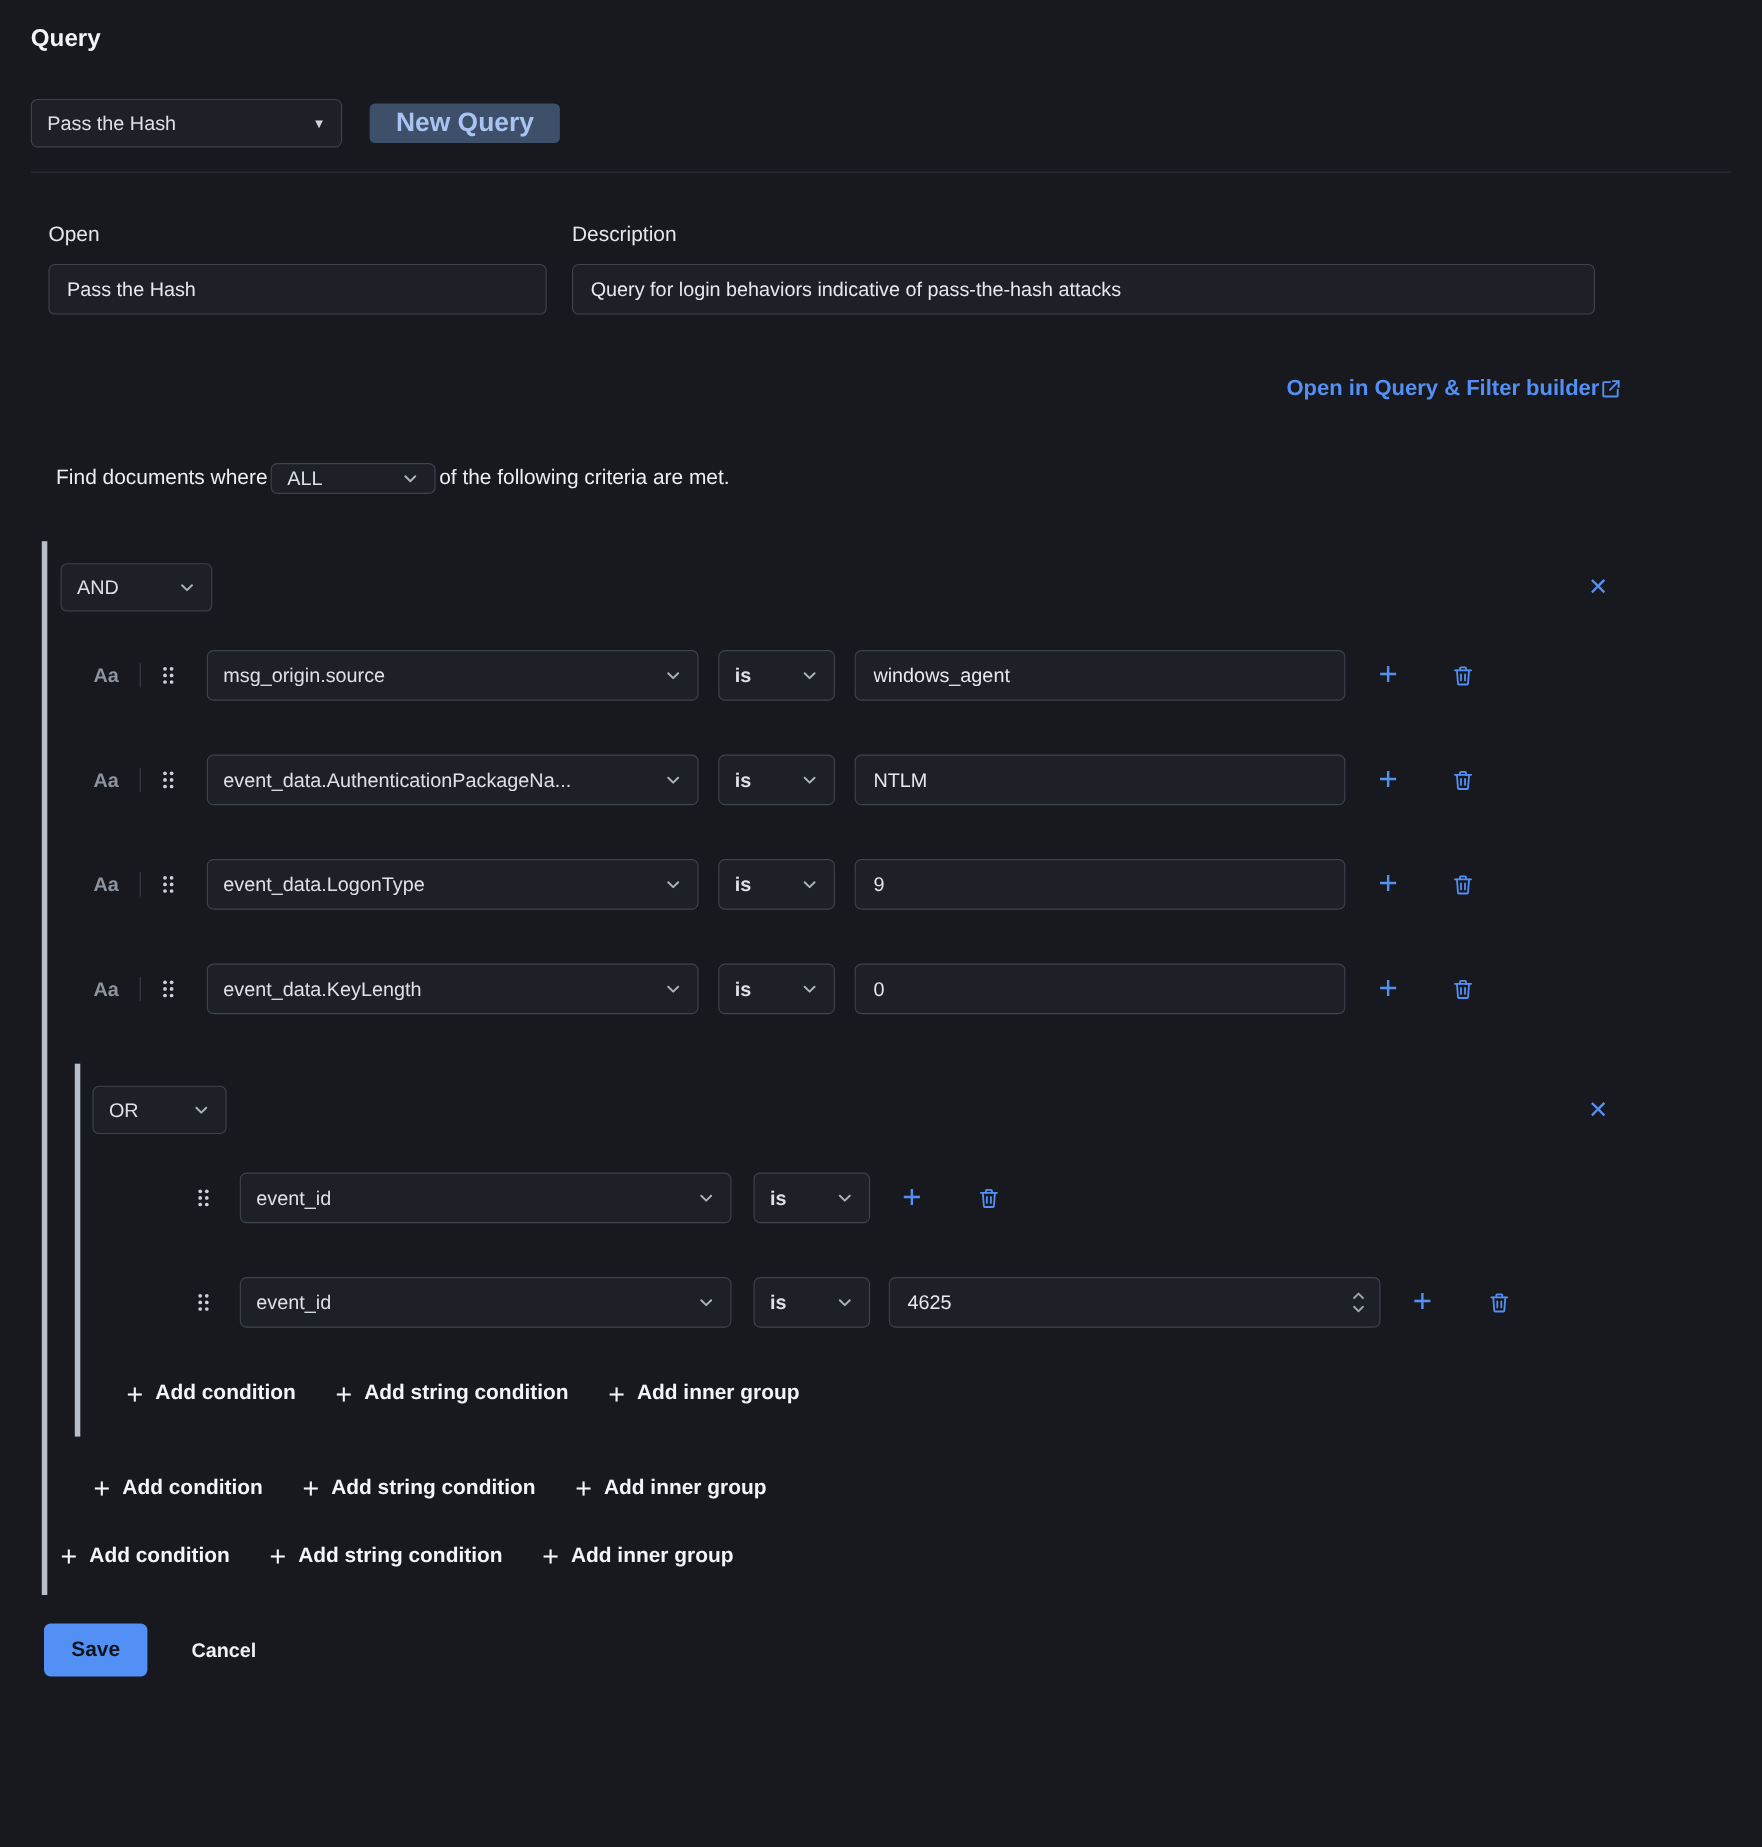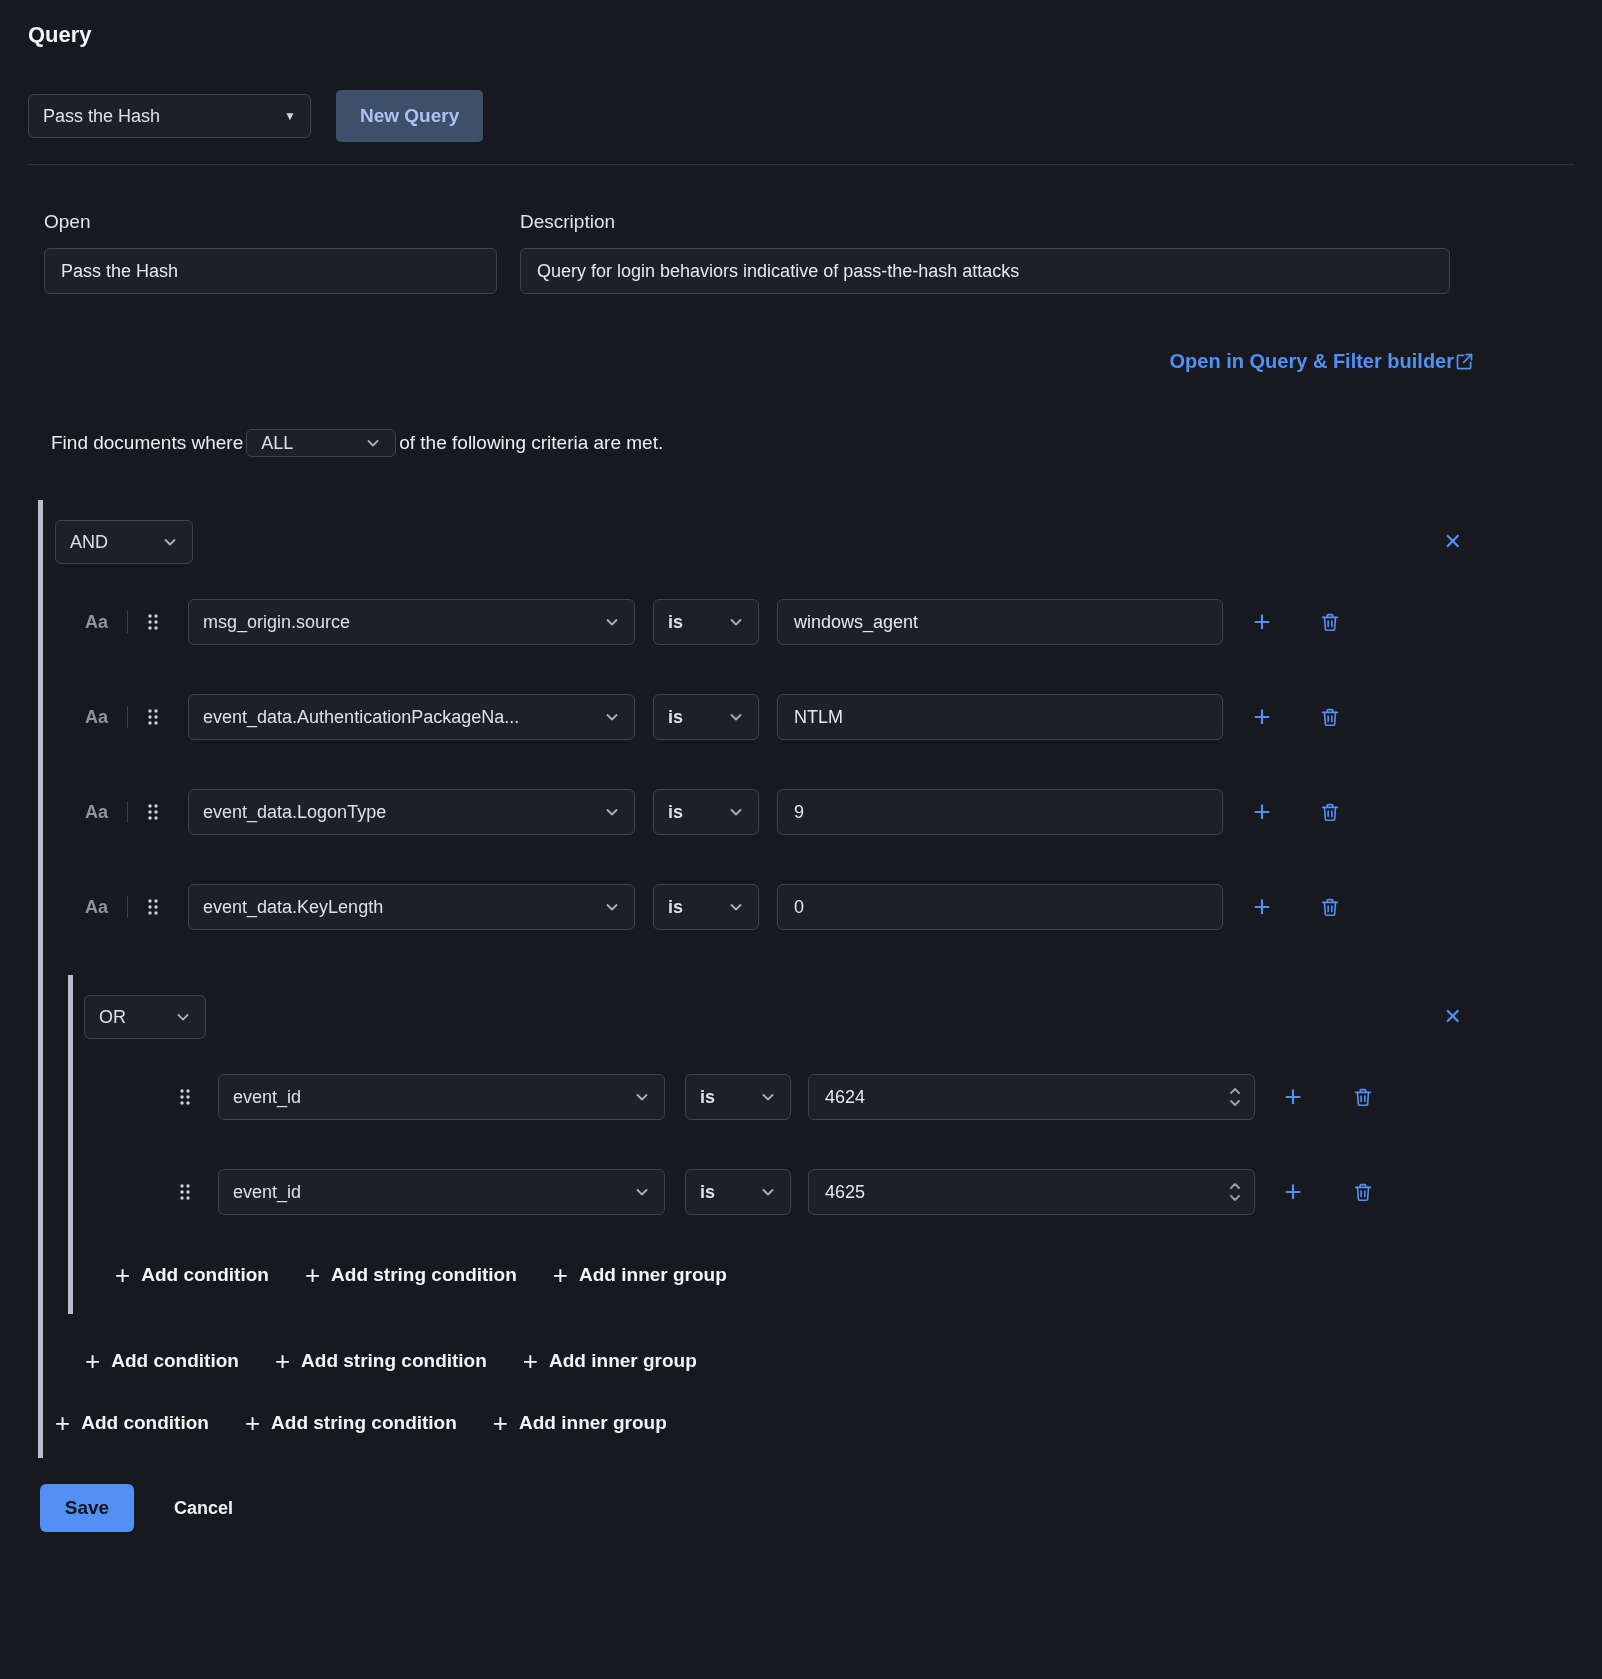--- a/index.html
+++ b/index.html
@@ -28,24 +28,24 @@
     font-size: 18px;
     color: #dde1e7;
     cursor: pointer;
   }
   .select .select-value { white-space: nowrap; overflow: hidden; text-overflow: ellipsis; }
   .chev { flex: 0 0 auto; margin-left: 10px; }
   .query-select { width: 283px; }
   .caret { font-size: 12px; color: #d0d4da; margin-left: 10px; }
 
   .new-query-btn {
-    height: 52px; padding: 0 24px;
+    height: 36px; padding: 0 24px;
     background: #3e4f6a; color: #a9c4f2;
     border: none; border-radius: 5px;
-    font-family: inherit; font-size: 19px; font-weight: 600;
+    font-family: inherit; font-size: 24px; font-weight: 600;
     cursor: pointer;
   }
 
   .divider { border: none; border-top: 1px solid #2d3138; margin-top: 22px; }
 
   .form-row { display: flex; gap: 23px; margin: 46px 0 0 16px; }
   .field label { display: block; font-size: 19px; color: #e2e5ea; margin-bottom: 15px; }
   .text-input {
     background: #1d2127; border: 1px solid #3e434c; border-radius: 6px;
     height: 46px; padding: 0 16px;
@@ -378,31 +378,20 @@
           <span class="select-value">event_id</span>
           <svg class="chev" width="16" height="16" viewBox="0 0 16 16" fill="none" stroke="#aab1bb" stroke-width="1.8" stroke-linecap="round" stroke-linejoin="round">
               <path d="M3.5 6l4.5 4.5L12.5 6"></path>
             </svg>
         </div>
         <div class="select op-select">
           <span class="select-value">is</span>
           <svg class="chev" width="16" height="16" viewBox="0 0 16 16" fill="none" stroke="#aab1bb" stroke-width="1.8" stroke-linecap="round" stroke-linejoin="round">
               <path d="M3.5 6l4.5 4.5L12.5 6"></path>
             </svg>
-        </div>
-        <div class="num-wrap">
-          <input class="text-input" value="4624" style="">
-          <span class="stepper">
-            <svg width="14" height="9" viewBox="0 0 14 9" fill="none" stroke="#9aa1ab" stroke-width="1.8" stroke-linecap="round" stroke-linejoin="round">
-                <path d="M3 6.5L7 2.5L11 6.5"></path>
-              </svg>
-            <svg width="14" height="9" viewBox="0 0 14 9" fill="none" stroke="#9aa1ab" stroke-width="1.8" stroke-linecap="round" stroke-linejoin="round">
-                <path d="M3 2.5L7 6.5L11 2.5"></path>
-              </svg>
-          </span>
         </div>
         <span class="plus-icon">+</span>
         <button class="icon-btn">
           <svg width="22" height="22" viewBox="0 0 24 24" fill="none" stroke="#5390f6" stroke-width="1.8" stroke-linecap="round" stroke-linejoin="round">
             <path d="M4 7h16"></path>
               <path d="M9 7V5a1 1 0 0 1 1-1h4a1 1 0 0 1 1 1v2"></path>
             <path d="M6 7l1 13a1 1 0 0 0 1 1h8a1 1 0 0 0 1-1l1-13"></path>
               <path d="M10 11v6M14 11v6"></path>
           </svg>
         </button>

